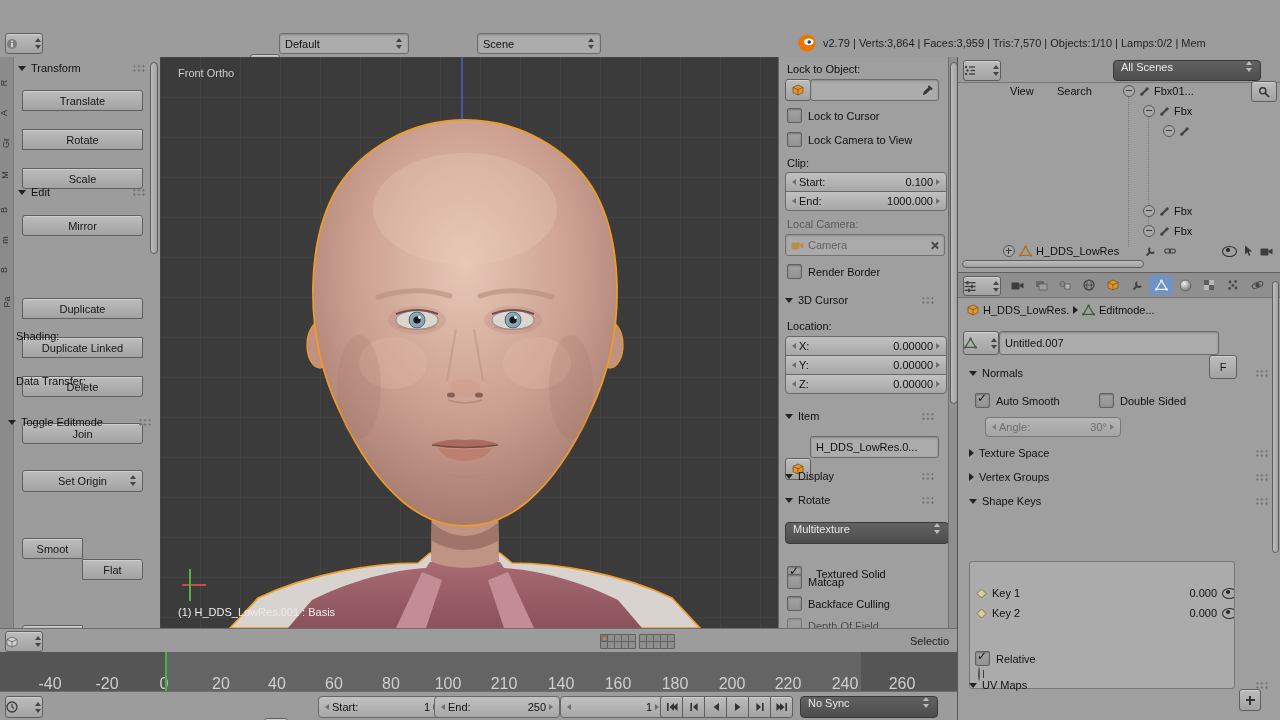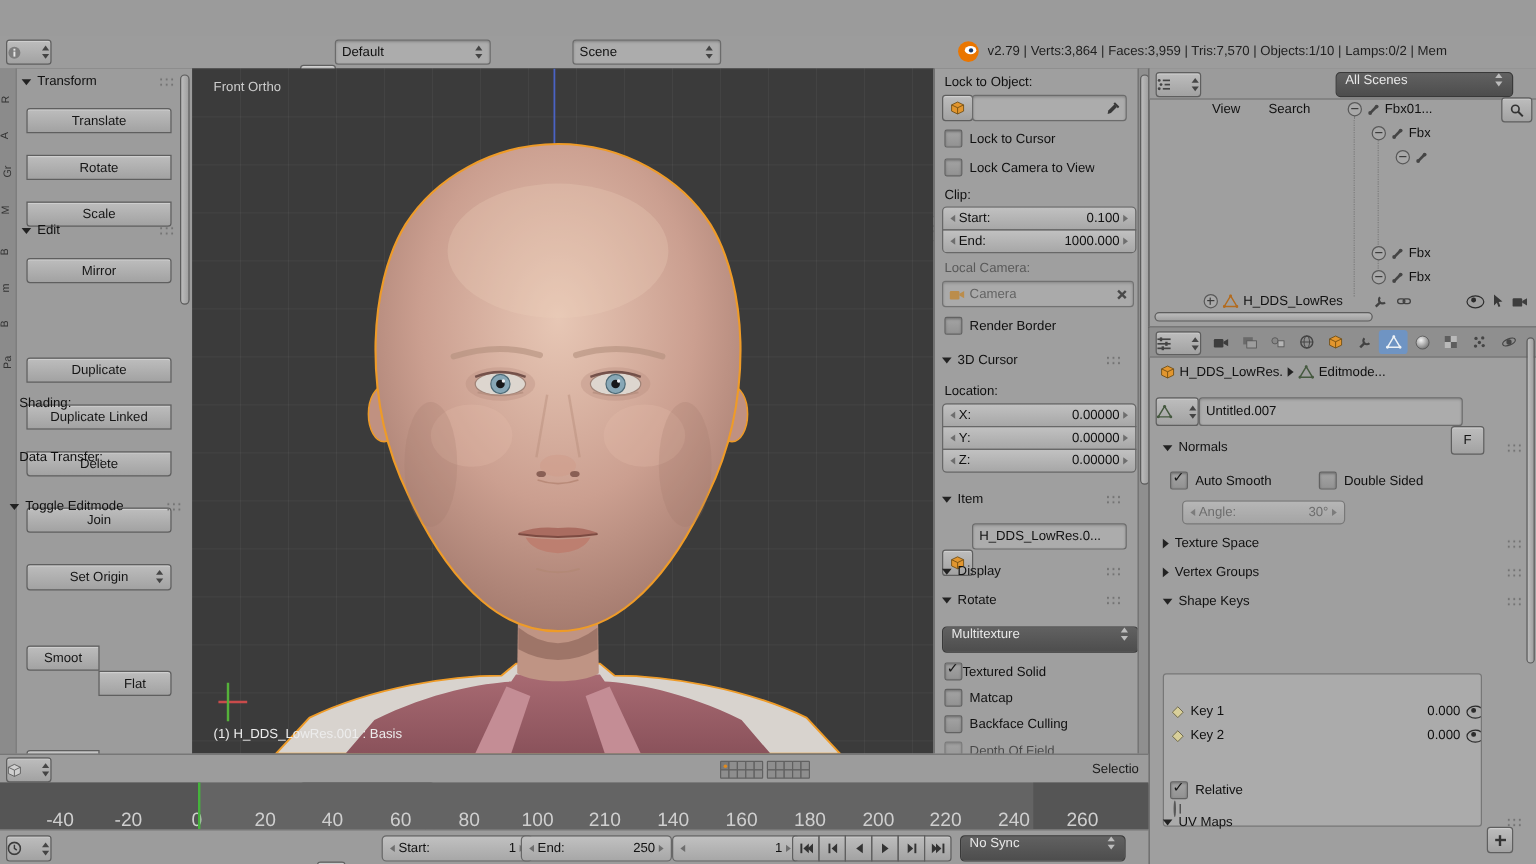--- a/index.html
+++ b/index.html
@@ -336,21 +336,21 @@
     </div>
     <div class="ph a" style="left:6px;top:437px;width:150px">
       <span class="tri-d"></span>
       <span>Rotate</span>
       <span class="dots"></span>
     </div>
     <div class="dk a" style="left:6px;top:465px;width:148px;height:20px">
       <span class="nw">Multitexture</span>
       <span class="spin w"></span>
     </div>
-    <div class="a ph" style="left:8px;top:495px;gap:0">
+    <div class="a ph" style="left:8px;top:509px;gap:14px">
       <span class="cb on"></span>
       <span class="lbl nw">Textured Solid</span>
     </div>
     <div class="a ph" style="left:8px;top:517px;gap:6px">
       <span class="cb"></span>
       <span class="lbl nw">Matcap</span>
     </div>
     <div class="a ph" style="left:8px;top:539px;gap:6px">
       <span class="cb"></span>
       <span class="lbl nw">Backface Culling</span>

